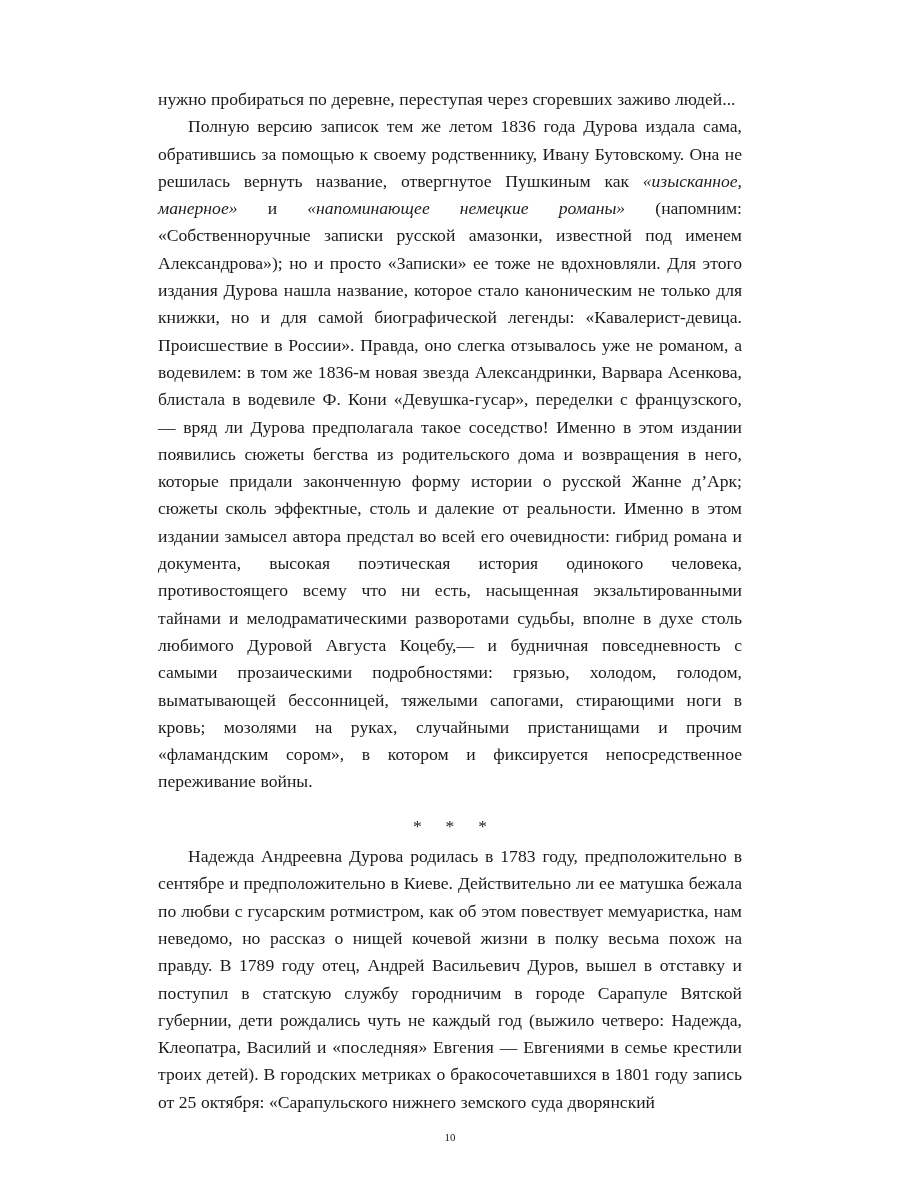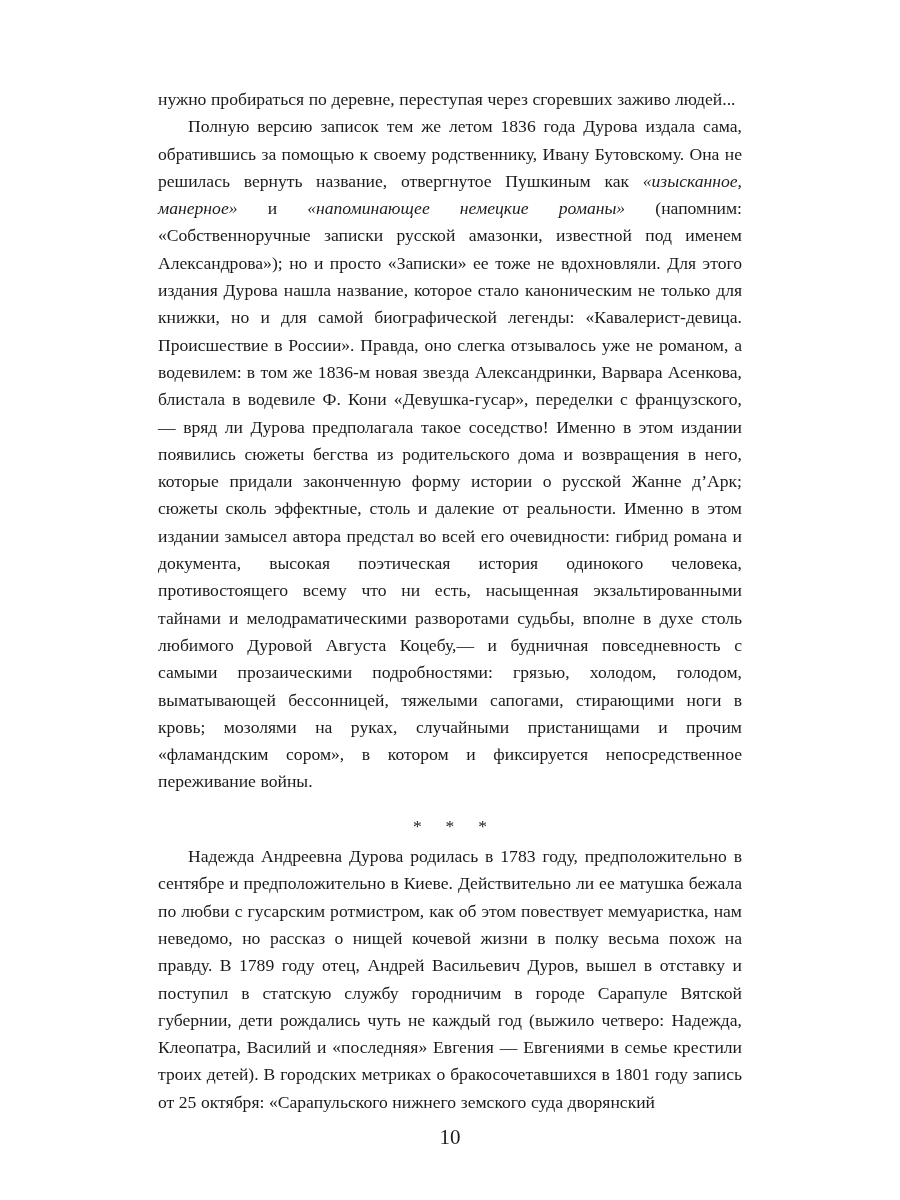--- a/index.html
+++ b/index.html
@@ -53,21 +53,21 @@
     color: #1a1a1a;
     
     text-indent: 0.55em;
   }
   .page-number {
     position: absolute;
     left: 0;
     right: 0;
     top: 1125px;
     text-align: center;
-    font-size: 21px;
+    font-size: 11px;
     line-height: 24px;
     color: #1a1a1a;
     font-family: "Liberation Serif", "DejaVu Serif", serif;
   }
 </style>
 </head>
 <body>
 
 <div class="page">
 

